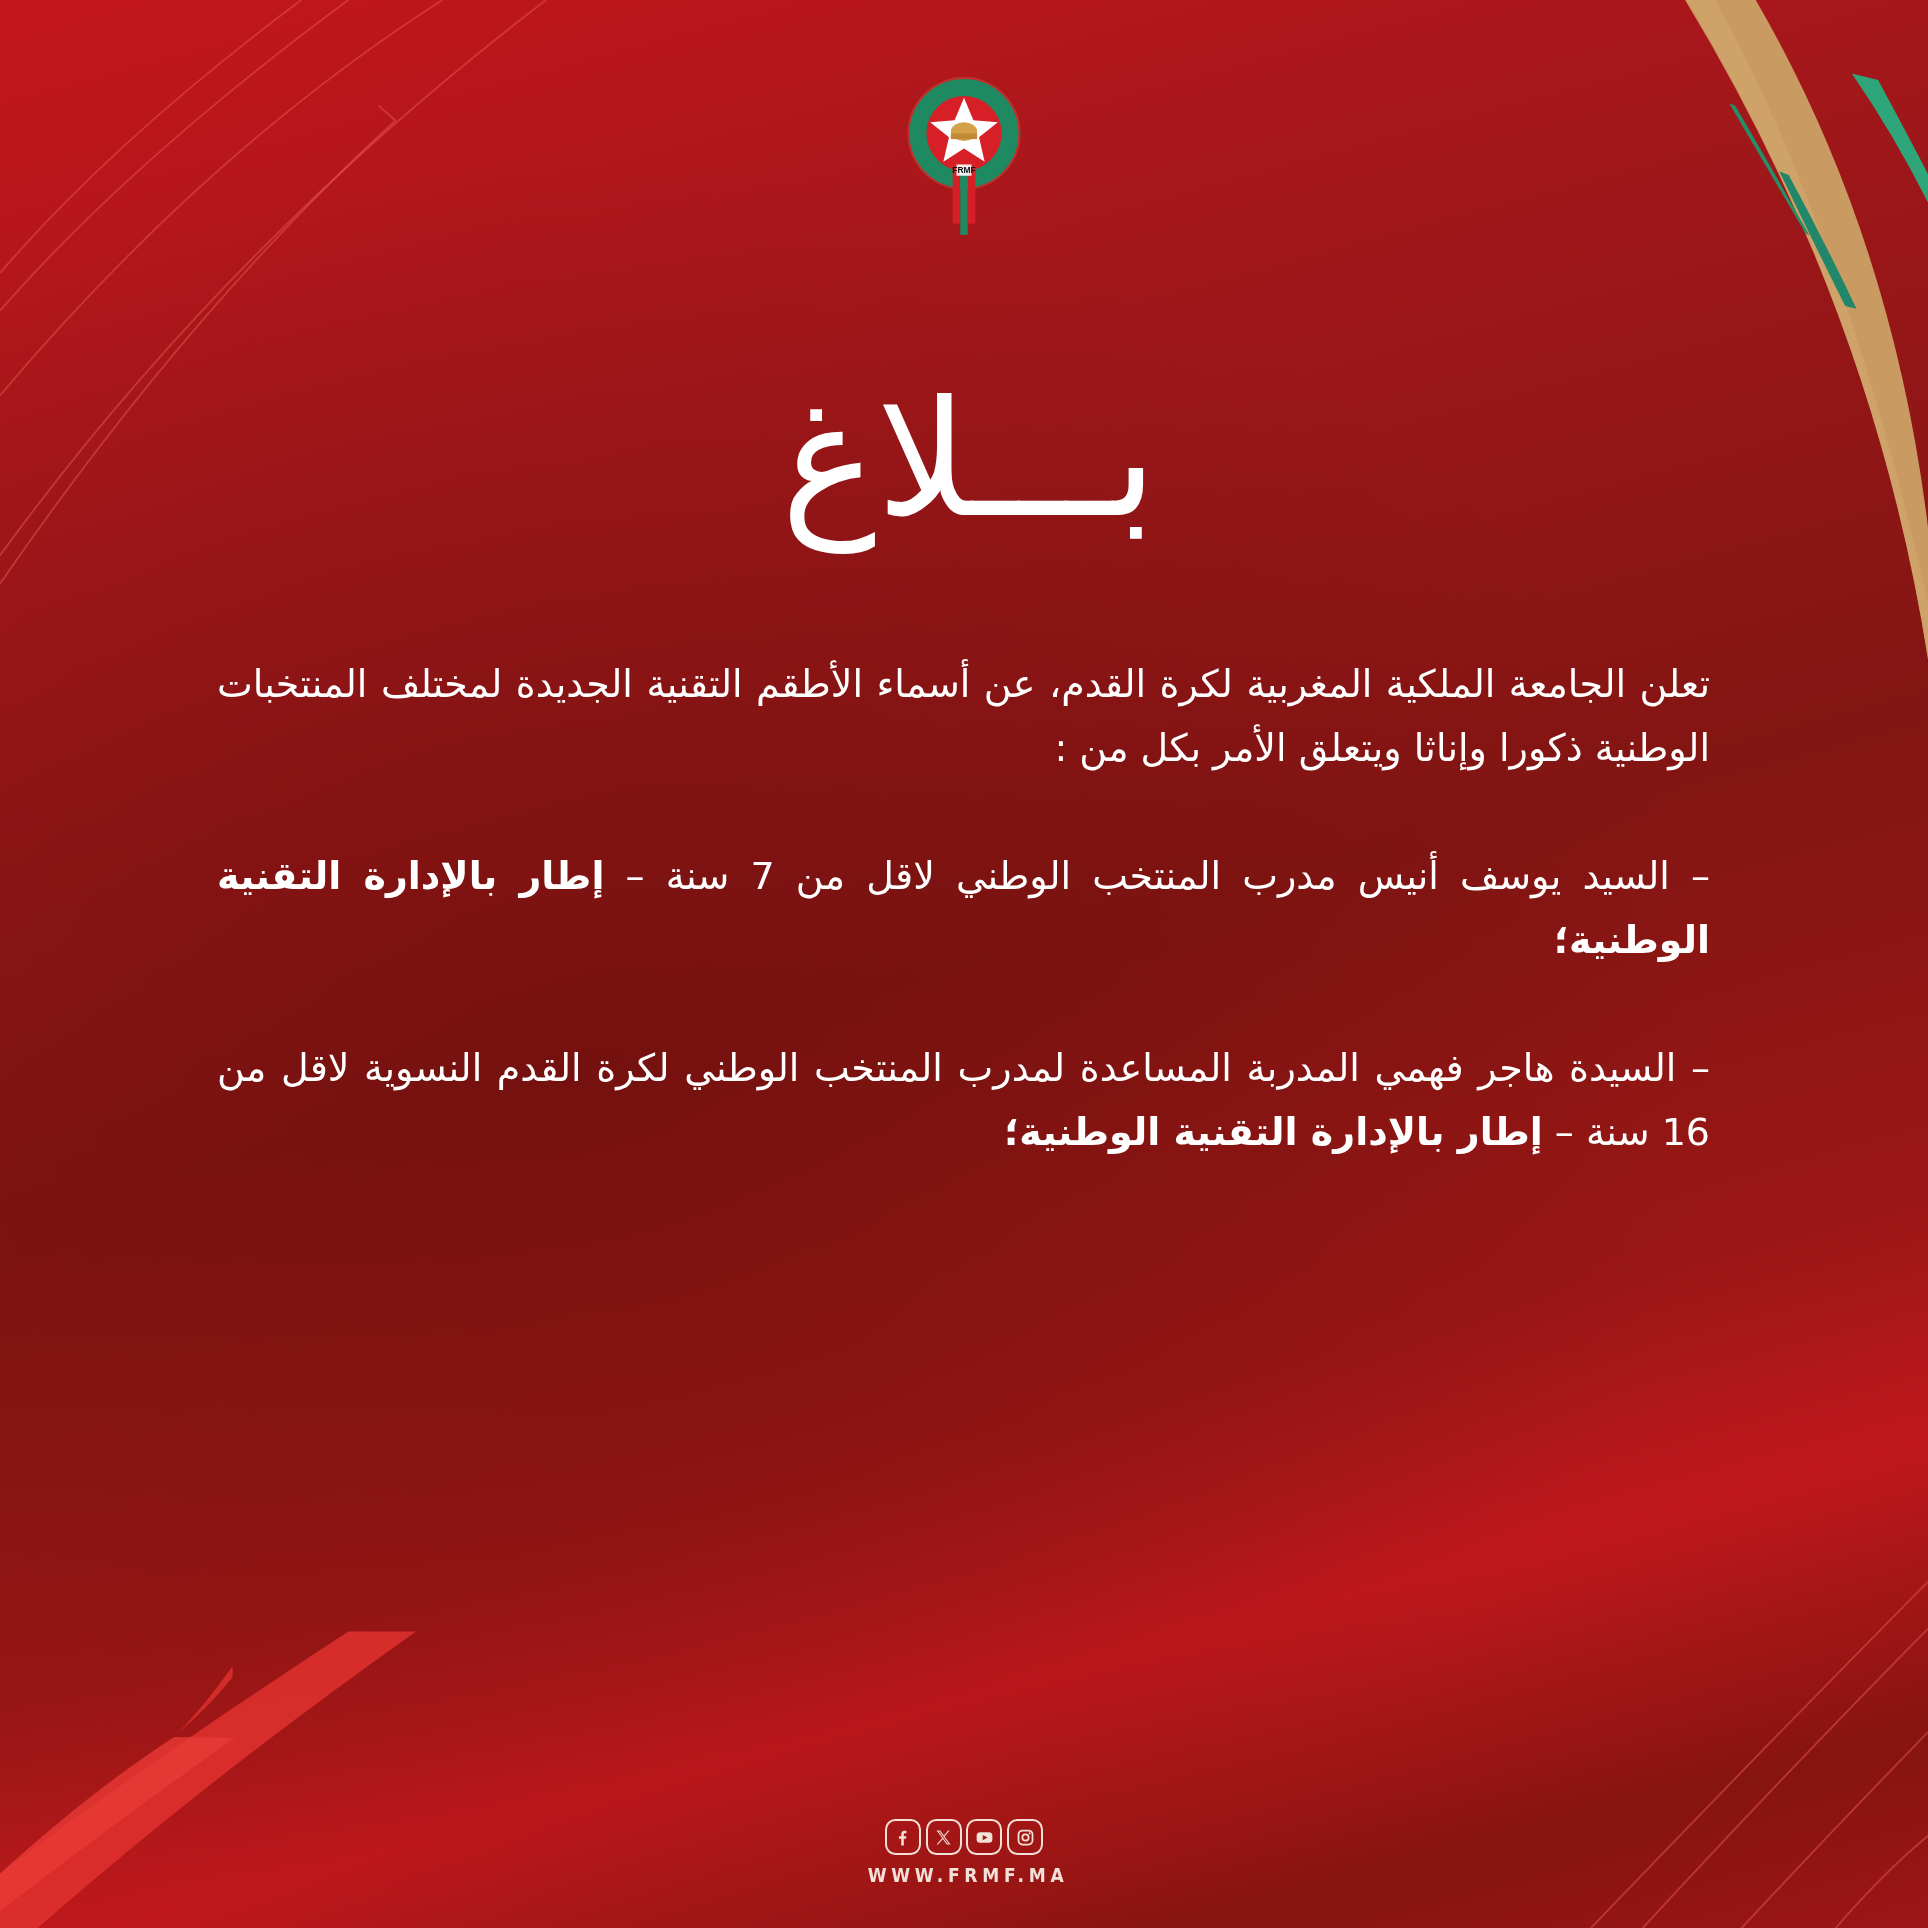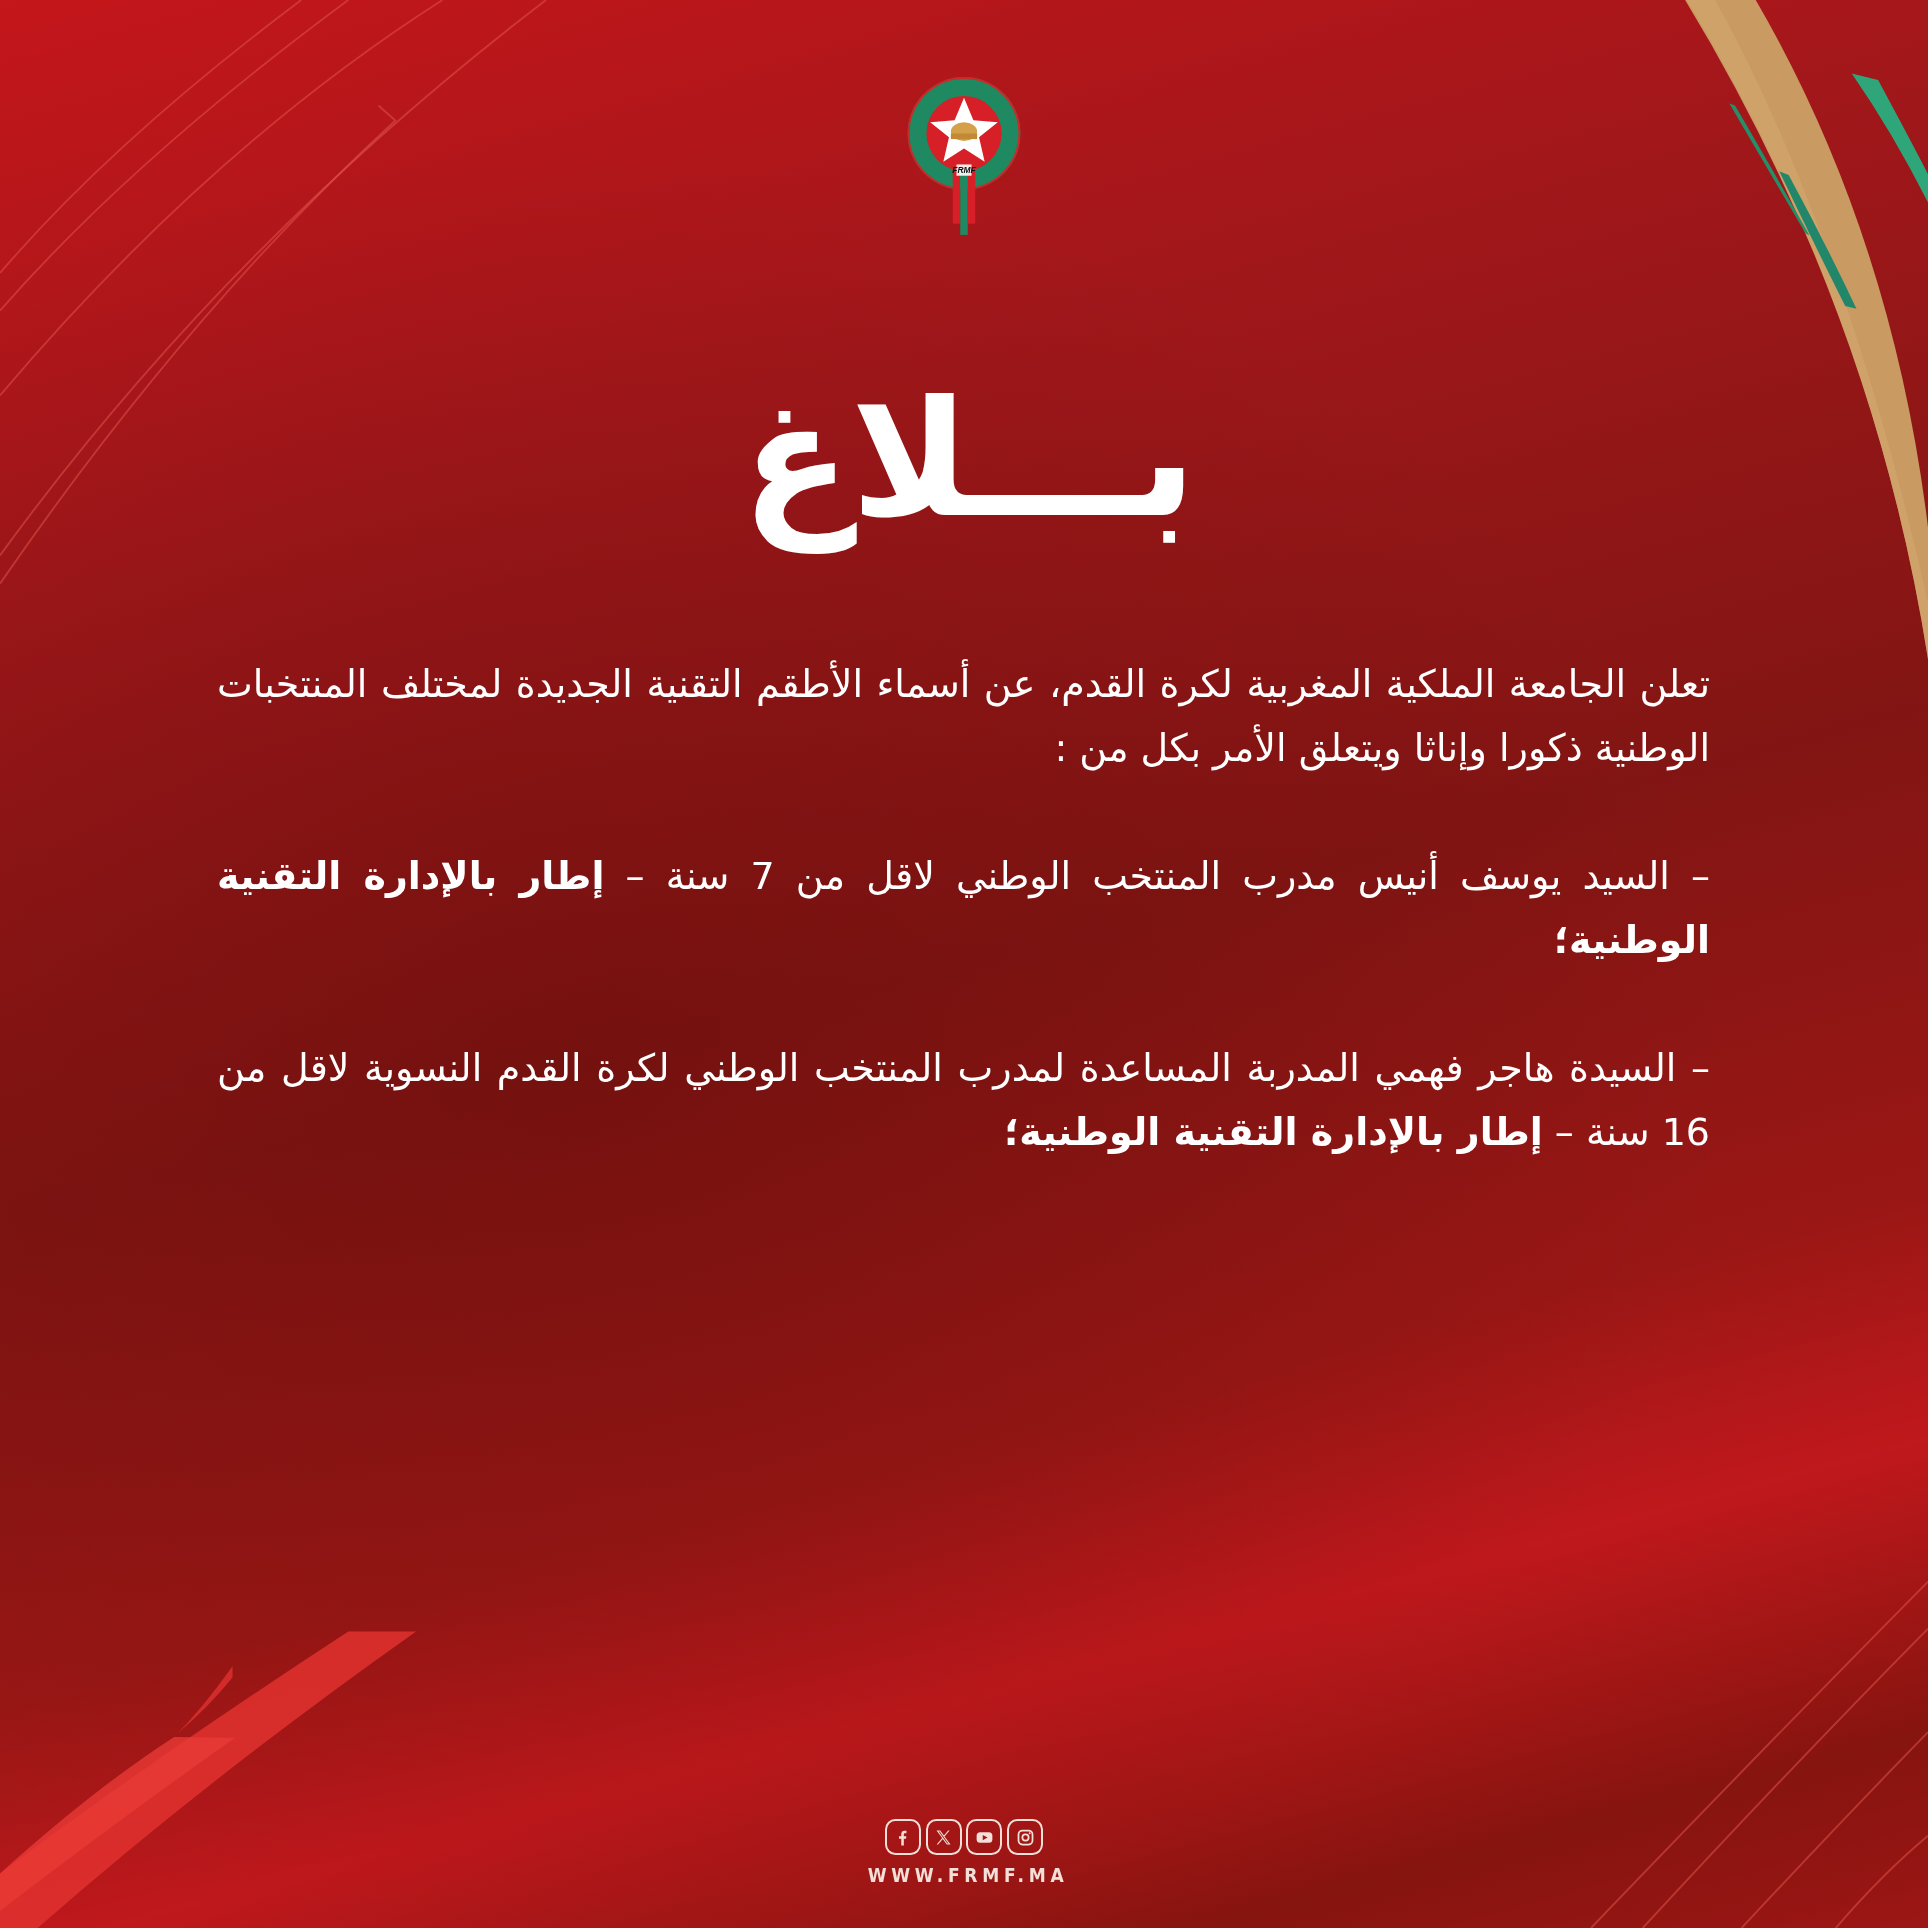--- a/index.html
+++ b/index.html
@@ -27,30 +27,29 @@
       width: 1928px;
       height: 1928px;
       pointer-events: none;
     }
     .logo {
       position: absolute;
       left: 902px;
       top: 75px;
       width: 124px;
       height: 162px;
-      font-style: italic;
     }
     .title {
       position: absolute;
       left: 10px;
       right: 0;
       top: 356px;
       text-align: center;
       font-size: 160px;
-      font-weight: bold;
+      font-weight: normal;
       line-height: 207px;
       direction: rtl;
       letter-spacing: 3.8px;
     }
     .content {
       position: absolute;
       left: 217px;
       width: 1493px;
       top: 652px;
       direction: rtl;

